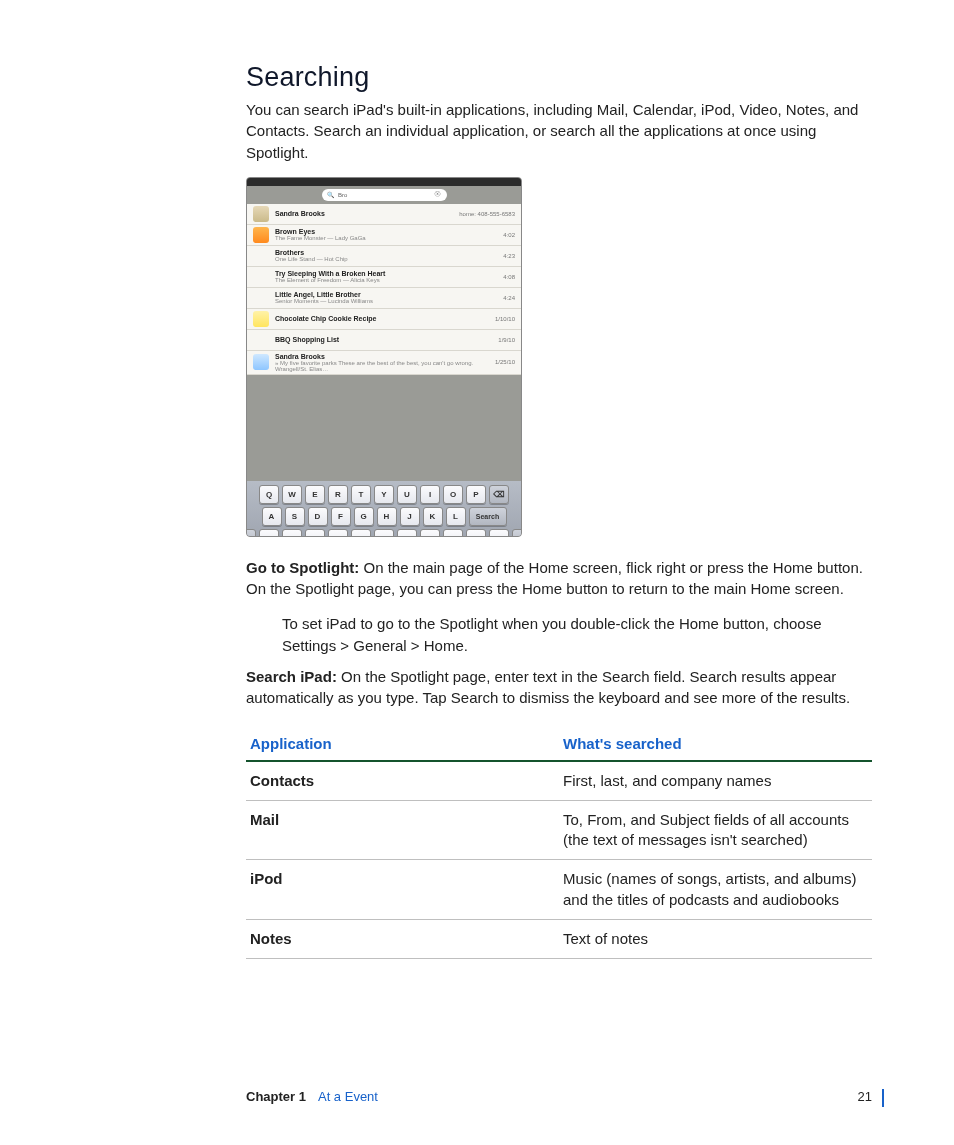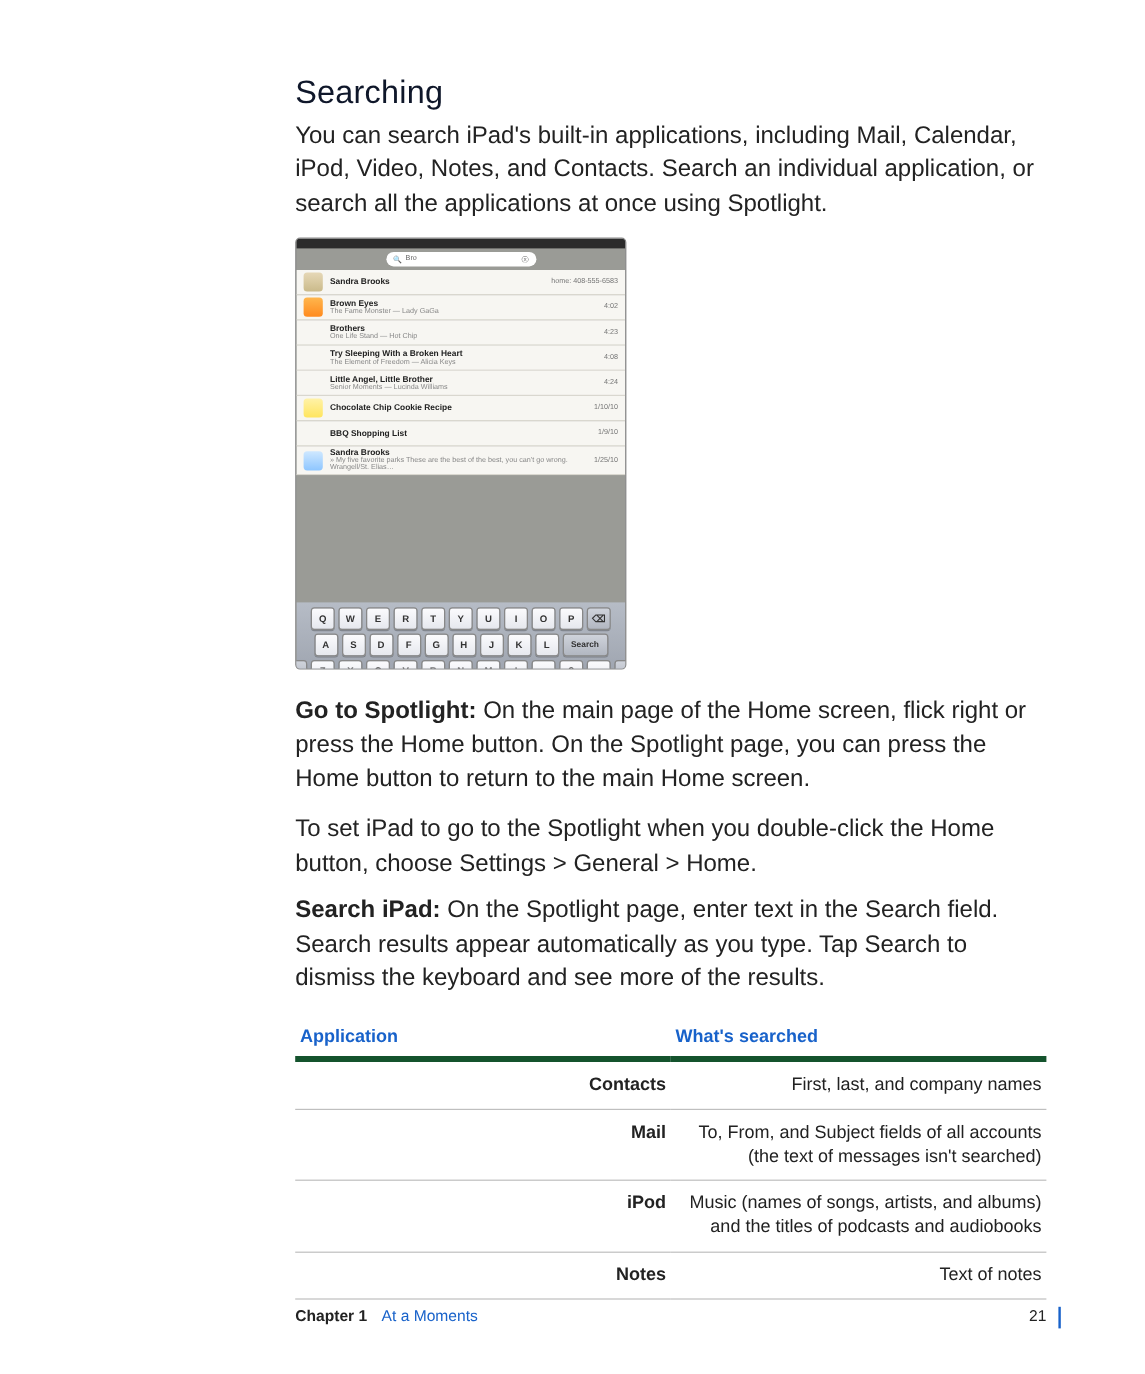--- a/index.html
+++ b/index.html
@@ -18,26 +18,26 @@
     min-height: 1145px;
   }
   h2.section-title {
     color: #0f172a;
     font-size: 27px;
     font-weight: 400;
     margin: 0 0 6px 0;
     letter-spacing: 0.2px;
   }
   p {
-    font-size: 20px;
+    font-size: 15px;
     line-height: 1.42;
     margin: 0 0 14px 0;
     color: #222;
   }
-  p.tight { margin-bottom: 10px; }
+  p.tight { margin-bottom: 10px; margin-left: 36px; }
   .bold-run { font-weight: 600; margin-top: 48px; }
   .screenshot {
     width: 274px;
     height: 358px;
     background: #9a9b96;
     border: 1px solid #888;
     border-radius: 4px;
     margin: 8px 0 20px 0;
     position: relative;
     overflow: hidden;
@@ -93,28 +93,27 @@
     width: 100%;
     border-collapse: collapse;
     margin-top: 18px;
     font-size: 15px;
   }
   table.search-table th {
     text-align: left;
     color: #1862ca;
     font-weight: 700;
     padding: 8px 4px;
-    border-bottom: 5px solid #14532d;
+    border-bottom: 2px solid #14532d;
   }
   table.search-table td {
     padding: 9px 4px;
     vertical-align: top;
     border-bottom: 1px solid #bfbfbf;
     line-height: 1.35;
-    text-align: right;
   }
   table.search-table td:first-child { font-weight: 600; width: 50%; }
 
   .footer {
     position: absolute;
     bottom: 38px;
     left: 246px;
     right: 70px;
     display: flex;
     align-items: flex-start;
@@ -286,18 +285,18 @@
         </tr>
         <tr>
           <td>Notes</td>
           <td>Text of notes</td>
         </tr>
       </tbody>
   </table>
 
   <div class="footer">
     <span class="chap-label">Chapter 1</span>
-    <span class="chap-title">At a Moments</span>
+    <span class="chap-title">At a Event</span>
     <span class="pnum">21</span>
     <span class="rule"></span>
   </div>
 
 </div>
 
 </body></html>

